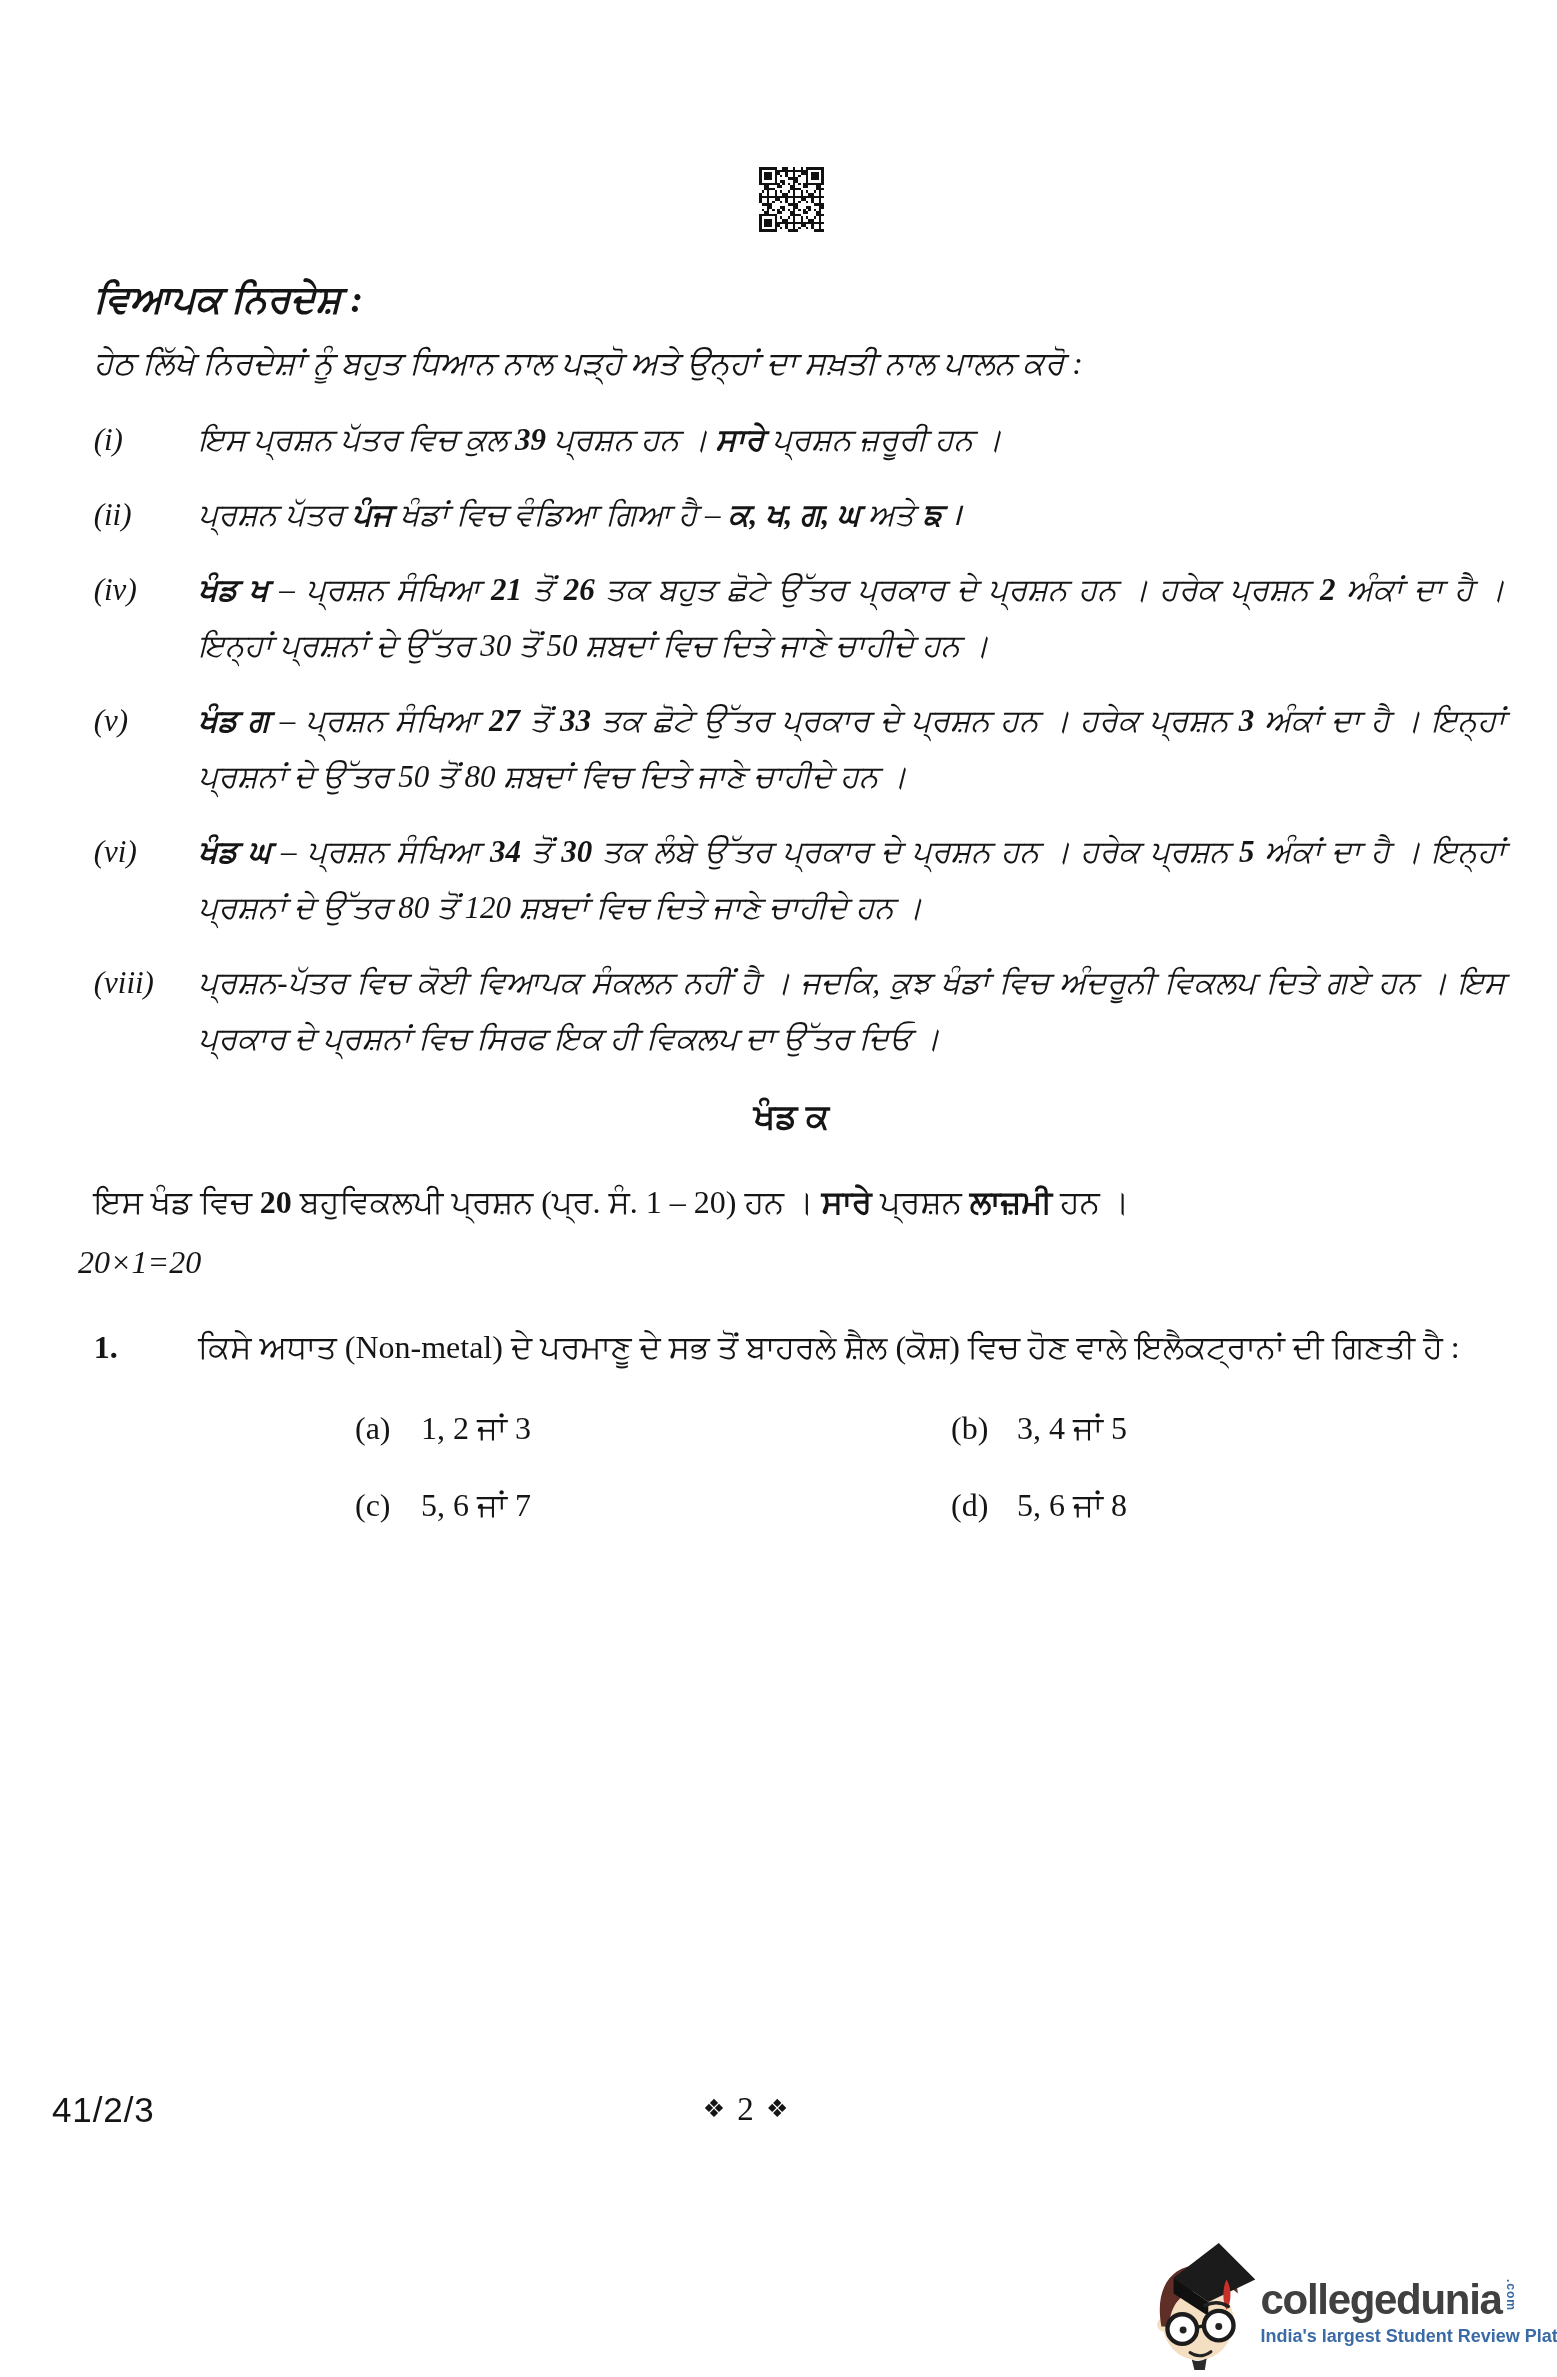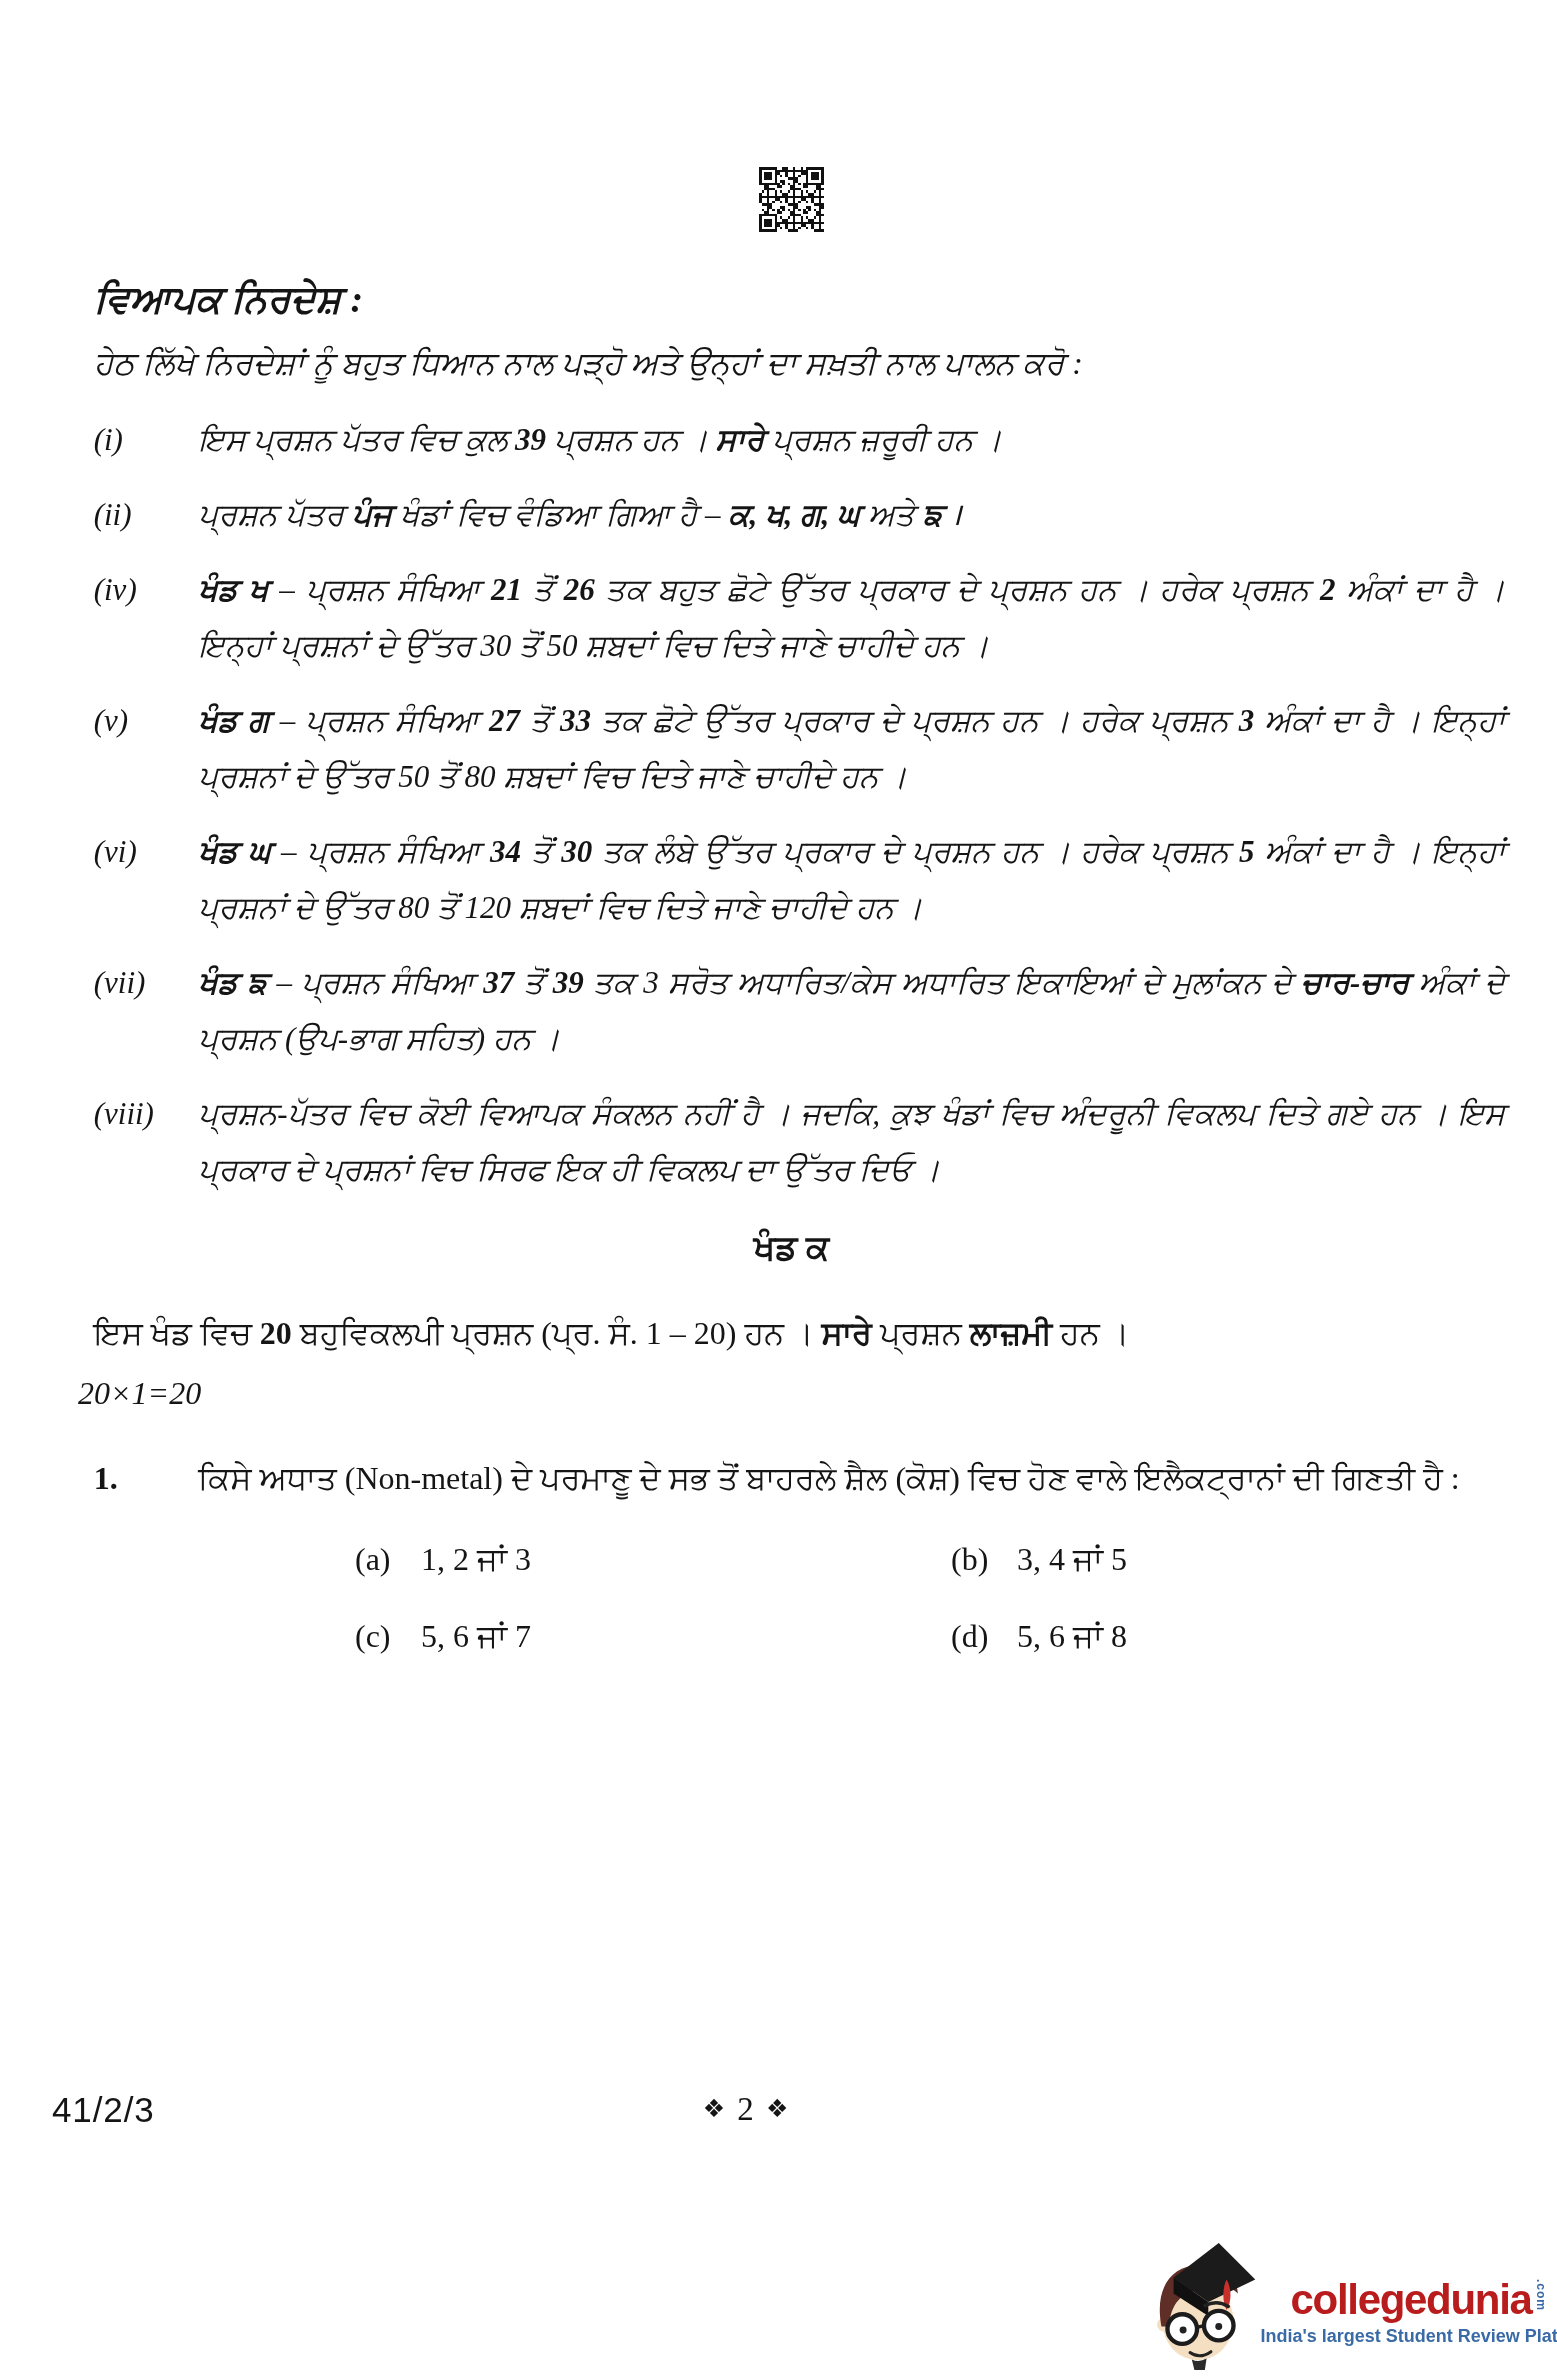--- a/index.html
+++ b/index.html
@@ -45,21 +45,21 @@
   .footer-page { position:absolute; left:0; top:2091px; width:1491px; text-align:center; font-size:33px; }
   .footer-page .decor { font-family:"DejaVu Sans", sans-serif; font-size:25px; vertical-align:2.6px; }
   .footer-page .pnum  { padding:0 12.2px; }
 
   
   .logo { position:absolute; left:1144px; top:2229px; display:flex; align-items:flex-end; }
   .logo-avatar svg { display:block; }
   .logo-textblock { margin:0 0 23px 3.5px; }
   .brand-row { display:flex; align-items:flex-start; }
   .brand { font-family:"Liberation Sans", sans-serif; font-weight:bold; font-size:42px;
-           line-height:1; letter-spacing:-1.3px; color:#b91c1c;margin-left:30px; }
+           line-height:1; letter-spacing:-1.3px; color:#404040; }
   .tld { writing-mode:vertical-rl; font-family:"Liberation Sans", sans-serif; font-weight:bold;
          font-size:12.2px; color:#3a6ba6; margin-left:2.6px; letter-spacing:0.9px; }
   .tagline { margin-top:5.2px; font-family:"Liberation Sans", sans-serif; font-weight:bold;
              font-size:18px; color:#3a6ba6; white-space:nowrap; }
 </style>
 </head>
 <body>
 
 <div class="page">
   <div class="content">
@@ -415,24 +415,20 @@
       </div>
       <div class="inst-item">
         <span class="inst-label">(v)</span>
         <span class="inst-text"><b>ਖੰਡ ਗ</b><span> – ਪ੍ਰਸ਼ਨ ਸੰਖਿਆ </span><b>27</b><span> ਤੋਂ </span><b>33</b><span> ਤਕ ਛੋਟੇ ਉੱਤਰ ਪ੍ਰਕਾਰ ਦੇ ਪ੍ਰਸ਼ਨ ਹਨ । ਹਰੇਕ ਪ੍ਰਸ਼ਨ </span><b>3</b><span> ਅੰਕਾਂ ਦਾ ਹੈ । ਇਨ੍ਹਾਂ ਪ੍ਰਸ਼ਨਾਂ ਦੇ ਉੱਤਰ 50 ਤੋਂ 80 ਸ਼ਬਦਾਂ ਵਿਚ ਦਿਤੇ ਜਾਣੇ ਚਾਹੀਦੇ ਹਨ ।</span></span>
       </div>
       <div class="inst-item">
         <span class="inst-label">(vi)</span>
         <span class="inst-text"><b>ਖੰਡ ਘ</b><span> – ਪ੍ਰਸ਼ਨ ਸੰਖਿਆ </span><b>34</b><span> ਤੋਂ </span><b>30</b><span> ਤਕ ਲੰਬੇ ਉੱਤਰ ਪ੍ਰਕਾਰ ਦੇ ਪ੍ਰਸ਼ਨ ਹਨ । ਹਰੇਕ ਪ੍ਰਸ਼ਨ </span><b>5</b><span> ਅੰਕਾਂ ਦਾ ਹੈ । ਇਨ੍ਹਾਂ ਪ੍ਰਸ਼ਨਾਂ ਦੇ ਉੱਤਰ 80 ਤੋਂ 120 ਸ਼ਬਦਾਂ ਵਿਚ ਦਿਤੇ ਜਾਣੇ ਚਾਹੀਦੇ ਹਨ ।</span></span>
       </div>
       <div class="inst-item">
-        <span class="inst-label">(vii)</span>
-        <span class="inst-text"><b>ਖੰਡ ਙ</b><span> – ਪ੍ਰਸ਼ਨ ਸੰਖਿਆ </span><b>37</b><span> ਤੋਂ </span><b>39</b><span> ਤਕ 3 ਸਰੋਤ ਅਧਾਰਿਤ/ਕੇਸ ਅਧਾਰਿਤ ਇਕਾਇਆਂ ਦੇ ਮੁਲਾਂਕਨ ਦੇ </span><b>ਚਾਰ-ਚਾਰ</b><span> ਅੰਕਾਂ ਦੇ ਪ੍ਰਸ਼ਨ (ਉਪ-ਭਾਗ ਸਹਿਤ) ਹਨ ।</span></span>
-      </div>
-      <div class="inst-item">
         <span class="inst-label">(viii)</span>
         <span class="inst-text"><span>ਪ੍ਰਸ਼ਨ-ਪੱਤਰ ਵਿਚ ਕੋਈ ਵਿਆਪਕ ਸੰਕਲਨ ਨਹੀਂ ਹੈ । ਜਦਕਿ, ਕੁਝ ਖੰਡਾਂ ਵਿਚ ਅੰਦਰੂਨੀ ਵਿਕਲਪ ਦਿਤੇ ਗਏ ਹਨ । ਇਸ ਪ੍ਰਕਾਰ ਦੇ ਪ੍ਰਸ਼ਨਾਂ ਵਿਚ ਸਿਰਫ ਇਕ ਹੀ ਵਿਕਲਪ ਦਾ ਉੱਤਰ ਦਿਓ ।</span></span>
       </div>
     </div>
 
     <div class="sec-title">ਖੰਡ ਕ</div>
     <div class="sec-intro"><span>ਇਸ ਖੰਡ ਵਿਚ </span><b>20</b><span> ਬਹੁਵਿਕਲਪੀ ਪ੍ਰਸ਼ਨ (ਪ੍ਰ. ਸੰ. 1 – 20) ਹਨ । </span><b>ਸਾਰੇ</b><span> ਪ੍ਰਸ਼ਨ </span><b>ਲਾਜ਼ਮੀ</b><span> ਹਨ ।</span></div>
     <div class="sec-marks">20×1=20</div>
 
     <div class="question">

